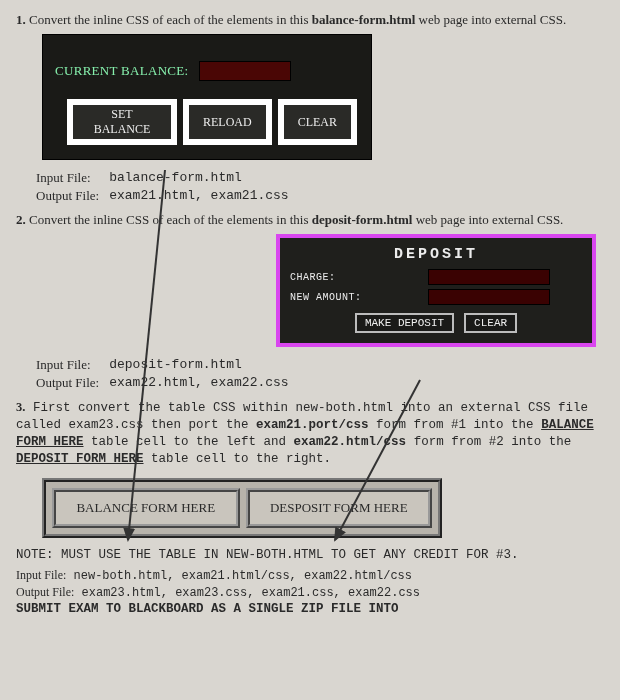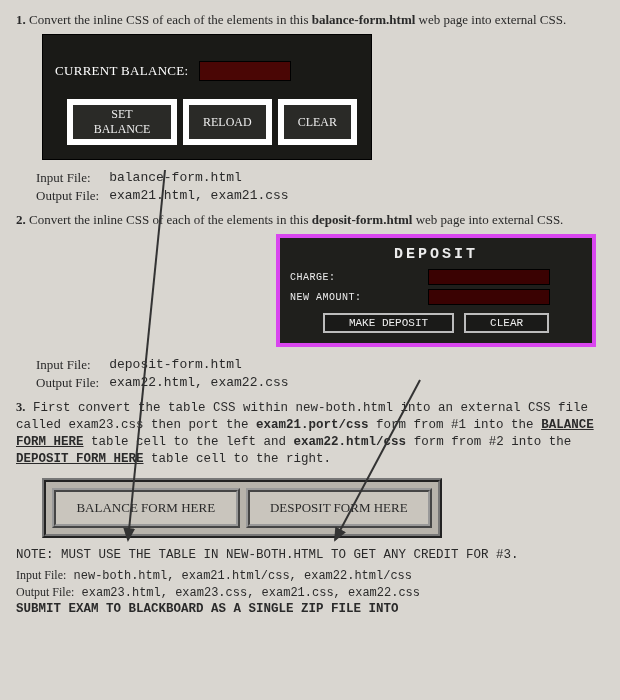--- a/index.html
+++ b/index.html
@@ -17,21 +17,21 @@
   .panel-dark {
     background: #1a1a17;
     color: #e8e8e8;
     padding: 10px 12px 12px 12px;
     margin: 4px 0 8px 26px;
     width: 330px;
     box-sizing: border-box;
     border: 1px solid #000;
   }
   .balance-row { display: flex; align-items: center; gap: 10px; margin: 16px 0 16px 0; }
-  .balance-label { font-weight: normal; color: #ffffff; font-size: 13px; letter-spacing: .3px; }
+  .balance-label { font-weight: normal; color: #86efac; font-size: 13px; letter-spacing: .3px; }
   .balance-field { flex: 0 0 90px; height: 18px; background: #4a0605; border: 1px solid #000; }
   .btn-row { display: flex; gap: 6px; padding: 2px; }
   .btn {
     border: 6px solid #ffffff;
     background: #2a2a27;
     color: #eee;
     font-family: inherit;
     font-size: 12px;
     padding: 2px 14px;
   }
@@ -51,21 +51,21 @@
   .dep-row { display: flex; align-items: center; gap: 8px; margin: 4px 0; }
   .dep-lbl { font-family: "Courier New", monospace; font-size: 10px; letter-spacing: .5px; width: 130px; }
   .dep-field { flex: 0 0 120px; height: 14px; background: #3a0202; border: 1px solid #000; }
   .dep-btns { display: flex; gap: 10px; justify-content: center; margin-top: 8px; }
   .dep-btn {
     border: 2px solid #bcbcbc;
     background: #1a1a18;
     color: #eee;
     font-family: "Courier New", monospace;
     font-size: 11px;
-    padding: 2px 24px;
+    padding: 2px 8px;
   }
   .both-table {
     margin: 10px 0 10px 26px;
     width: 400px;
     border: 4px ridge #777;
     background: #b7b3ab;
     border-collapse: separate;
     border-spacing: 6px;
   }
   .both-table td {

